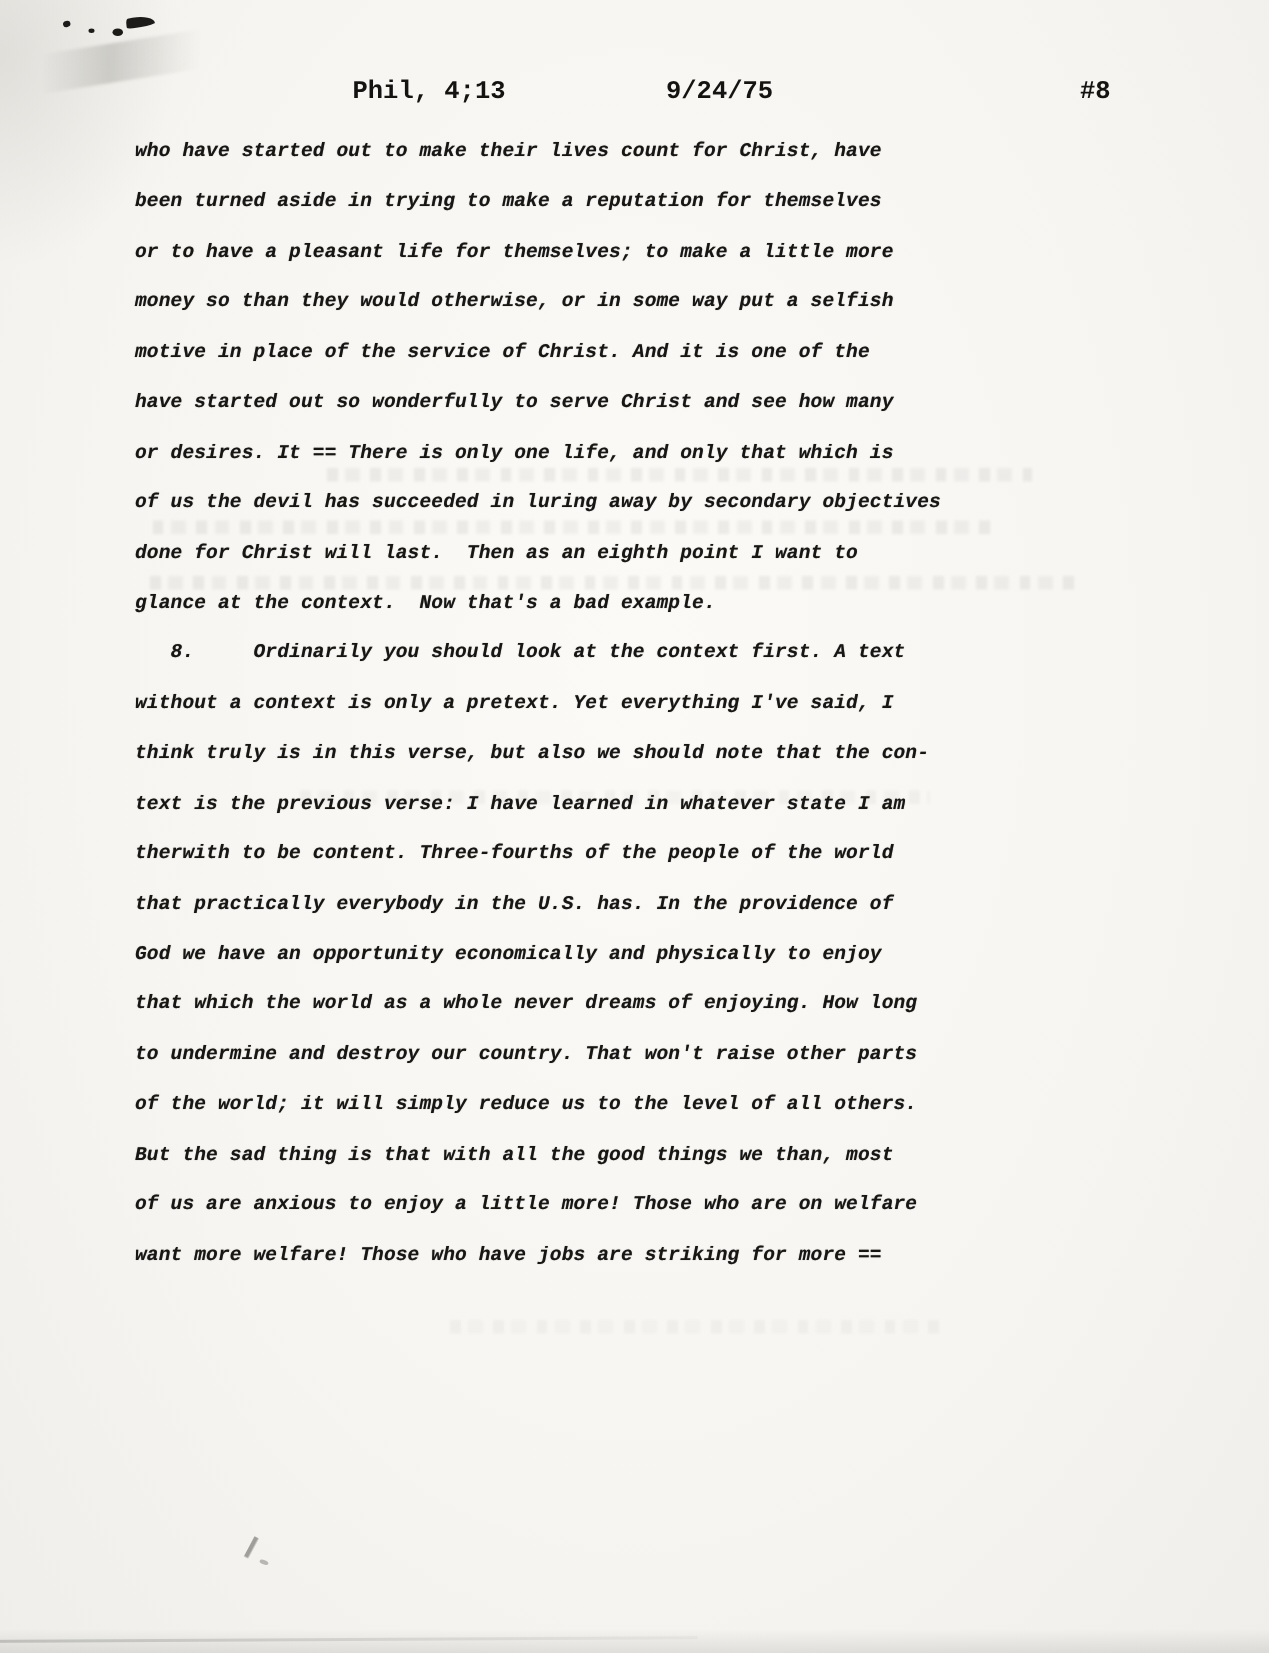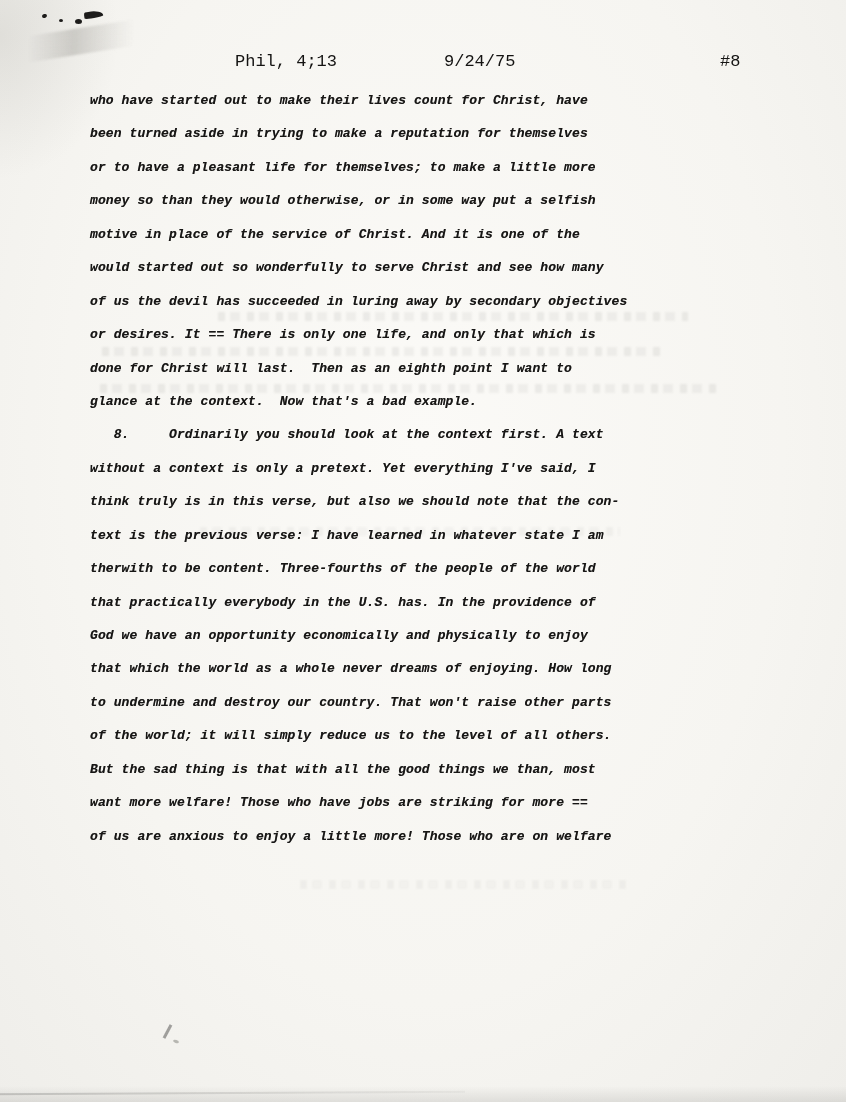--- a/index.html
+++ b/index.html
@@ -15,21 +15,21 @@
       radial-gradient(ellipse at 50% 40%, #fbfaf7 0%, #f6f5f1 60%, #efeeea 100%);
     overflow: hidden;
     font-family: "Liberation Mono", "DejaVu Sans Mono", monospace;
     color: #161514;
   }
   
   .header { position: absolute; top: 52px; left: 0; width: 100%; height: 26px; }
   .header span {
     position: absolute;
     font-size: 17px;
-    font-weight: 400;
+    font-weight: 700;
     white-space: pre;
     color: #141312;
   }
   .h-ref  { left: 235px; }
   .h-date { left: 444px; }
   .h-page { left: 720px; }
   
   .body-text {
     position: absolute;
     top: 84px;
@@ -135,33 +135,33 @@
     <span class="h-date">9/24/75</span>
     <span class="h-page">#8</span>
   </div>
 
   <div class="body-text">
       <div class="line">who have started out to make their lives count for Christ, have</div>
       <div class="line">been turned aside in trying to make a reputation for themselves</div>
       <div class="line">or to have a pleasant life for themselves; to make a little more</div>
       <div class="line">money so than they would otherwise, or in some way put a selfish</div>
       <div class="line">motive in place of the service of Christ. And it is one of the</div>
-      <div class="line">would started out so wonderfully to serve Christ and see how many</div>
+      <div class="line">have started out so wonderfully to serve Christ and see how many</div>
+      <div class="line">or desires. It == There is only one life, and only that which is</div>
       <div class="line">of us the devil has succeeded in luring away by secondary objectives</div>
-      <div class="line">or desires. It == There is only one life, and only that which is</div>
       <div class="line">done for Christ will last.  Then as an eighth point I want to</div>
       <div class="line">glance at the context.  Now that's a bad example.</div>
       <div class="line">   8.     Ordinarily you should look at the context first. A text</div>
       <div class="line">without a context is only a pretext. Yet everything I've said, I</div>
       <div class="line">think truly is in this verse, but also we should note that the con-</div>
       <div class="line">text is the previous verse: I have learned in whatever state I am</div>
       <div class="line">therwith to be content. Three-fourths of the people of the world</div>
       <div class="line">that practically everybody in the U.S. has. In the providence of</div>
       <div class="line">God we have an opportunity economically and physically to enjoy</div>
       <div class="line">that which the world as a whole never dreams of enjoying. How long</div>
       <div class="line">to undermine and destroy our country. That won't raise other parts</div>
       <div class="line">of the world; it will simply reduce us to the level of all others.</div>
       <div class="line">But the sad thing is that with all the good things we than, most</div>
+      <div class="line">of us are anxious to enjoy a little more! Those who are on welfare</div>
       <div class="line">want more welfare! Those who have jobs are striking for more ==</div>
-      <div class="line">of us are anxious to enjoy a little more! Those who are on welfare</div>
     </div>
 
 </div>
 
 </body></html>

